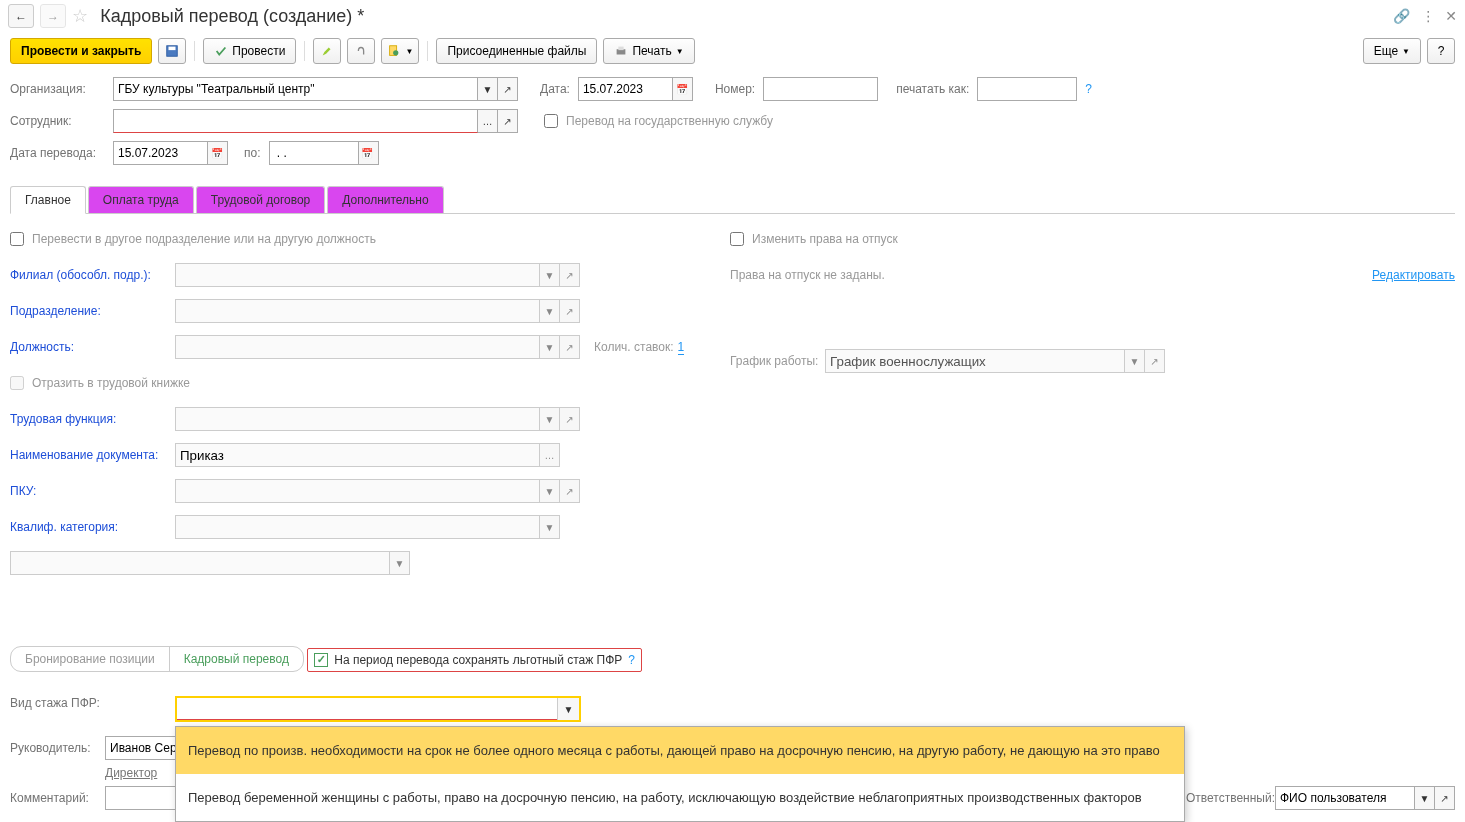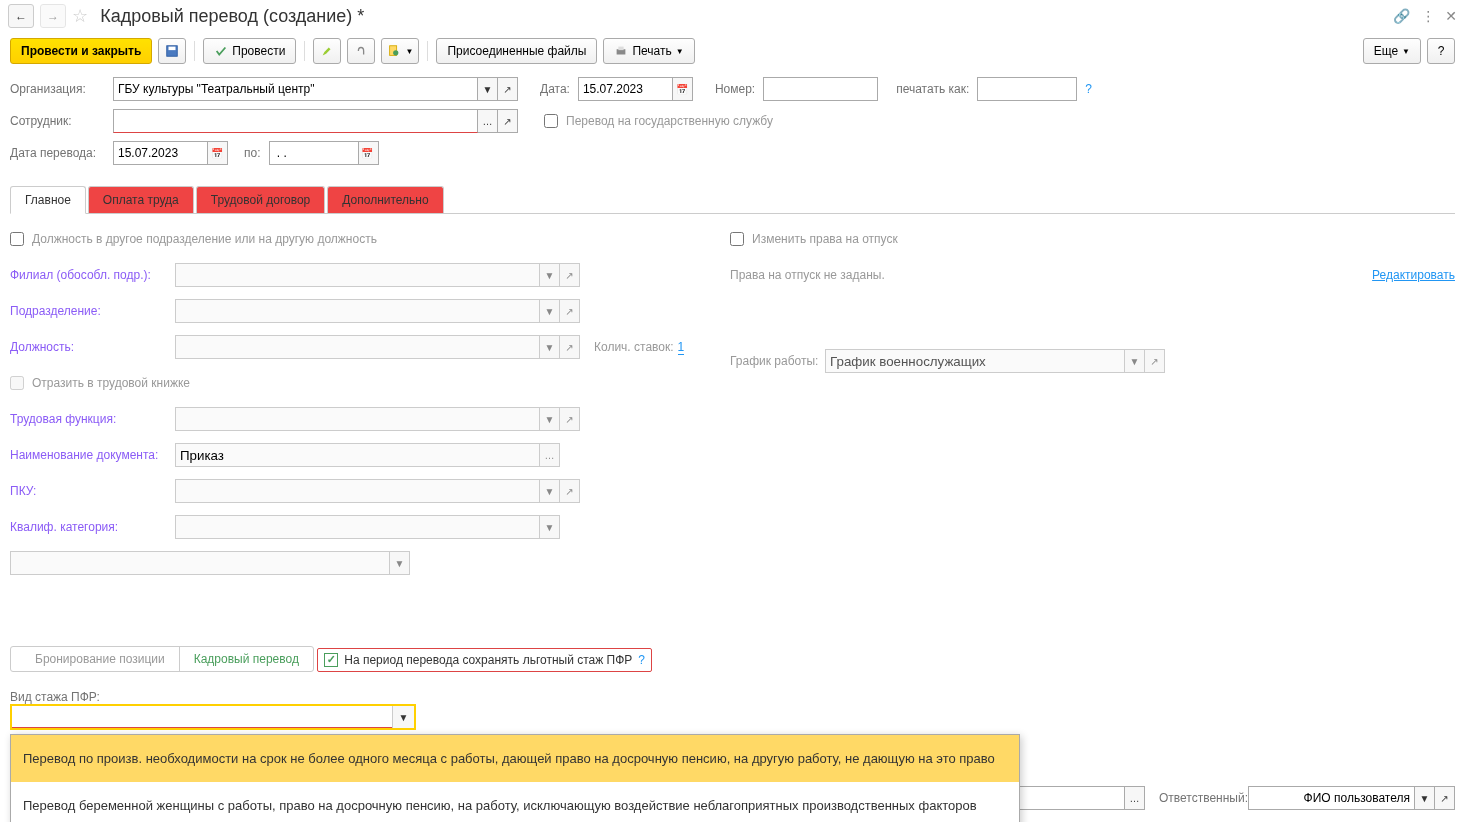--- a/index.html
+++ b/index.html
@@ -23,42 +23,42 @@
     .form-row { display: flex; align-items: center; gap: 8px; margin-bottom: 6px; min-height: 26px; }
     .label { color: #737373; white-space: nowrap; }
     .label-disabled { color: #999; }
     .input-group { display: inline-flex; height: 24px; }
     .input { border: 1px solid #aaa; height: 24px; padding: 0 4px; font-size: 12px; background: #fff; }
     .input-btn { width: 20px; height: 24px; border: 1px solid #aaa; border-left: none; background: #f7f7f7; display: flex; align-items: center; justify-content: center; cursor: pointer; font-size: 10px; }
     .input-red { border-bottom: 1px solid #d44; }
     .checkbox { width: 14px; height: 14px; }
     
     .tabs { border-bottom: 1px solid #ccc; margin: 8px 10px 0; display: flex; }
-    .tab { padding: 6px 14px; border: 1px solid #ccc; border-bottom: none; background: #ef4444; cursor: pointer; border-radius: 3px 3px 0 0; margin-right: 2px; }
+    .tab { padding: 6px 14px; border: 1px solid #ccc; border-bottom: none; background: #d946ef; cursor: pointer; border-radius: 3px 3px 0 0; margin-right: 2px; }
     .tab.active { background: #fff; border-bottom: 1px solid #fff; margin-bottom: -1px; }
     
     .tab-content { padding: 12px 10px; display: flex; gap: 40px; }
     .col-left { flex: 1; max-width: 680px; }
     .col-right { flex: 1; }
     .field-row { display: flex; align-items: center; margin-bottom: 10px; min-height: 26px; }
-    .field-label { width: 165px; color: #8b5cf6; }
+    .field-label { width: 165px; color: #1d4ed8; }
     .field-input-group { display: inline-flex; }
     .field-input { width: 365px; height: 24px; border: 1px solid #ccc; background: #fafafa; padding: 0 4px; }
     .small-btn { width: 20px; height: 24px; border: 1px solid #ccc; border-left: none; background: #f7f7f7; display: flex; align-items: center; justify-content: center; cursor: pointer; font-size: 10px; color: #888; }
     
-    .sub-tabs { display: inline-flex; border: 1px solid #ccc; border-radius: 3px; margin-top: 60px; margin-bottom: 10px; padding-left: 10px; }
+    .sub-tabs { display: inline-flex; border: 1px solid #ccc; border-radius: 11px; margin-top: 60px; margin-bottom: 10px; }
     .sub-tab { padding: 5px 14px; cursor: pointer; color: #999; }
     .sub-tab:first-child { border-right: 1px solid #ccc; }
     .sub-tab.active { color: #4a9e5c; }
     
     .highlight-box { border: 1px solid #d44; padding: 4px 6px; display: inline-flex; align-items: center; gap: 6px; border-radius: 2px; }
     .checked-box { width: 14px; height: 14px; border: 1px solid #4a9e5c; display: flex; align-items: center; justify-content: center; color: #4a9e5c; font-size: 11px; font-weight: bold; }
     .help-icon { color: #2196f3; cursor: pointer; }
     
-    .pfr-row { margin-top: 8px; display: flex; align-items: flex-start; flex-direction: column; }
+    .pfr-row { margin-top: 14px; display: flex; align-items: flex-start; }
     .pfr-input-wrap { position: relative; }
     .pfr-input-box { border: 2px solid #ffd000; display: inline-flex; }
     .pfr-input { width: 380px; height: 22px; border: none; border-bottom: 1px solid #d44; padding: 0 4px; outline: none; }
     .pfr-dd-btn { width: 22px; height: 22px; background: #f7f7f7; display: flex; align-items: center; justify-content: center; cursor: pointer; font-size: 10px; border-left: 1px solid #ccc; }
     .pfr-arrow { position: absolute; left: 390px; top: 26px; color: #d44; font-size: 14px; }
     .dropdown { position: absolute; top: 30px; left: 0; width: 1010px; border: 1px solid #aaa; background: #fff; box-shadow: 2px 2px 8px rgba(0,0,0,0.2); z-index: 10; }
     .dropdown-item { padding: 16px 12px; cursor: pointer; font-size: 13px; }
     .dropdown-item.highlighted { background: #ffd966; }
     
     .bottom-area { position: absolute; bottom: 0; left: 0; right: 0; padding: 6px 10px; }
@@ -185,21 +185,21 @@
     <div class="tab active">Главное</div>
     <div class="tab">Оплата труда</div>
     <div class="tab">Трудовой договор</div>
     <div class="tab">Дополнительно</div>
   </div>
 
   <div class="tab-content">
     <div class="col-left">
       <div class="field-row">
         <input type="checkbox" class="checkbox" style="margin-right: 8px;">
-        <span class="label-disabled">Должность в другое подразделение или на другую должность</span>
+        <span class="label-disabled">Перевести в другое подразделение или на другую должность</span>
       </div>
       <div class="field-row">
         <span class="field-label">Филиал (обособл. подр.):</span>
         <div class="field-input-group">
             <input class="field-input" disabled="" style="">
             <div class="small-btn">▼</div>
             <div class="small-btn">↗</div>
           </div>
       </div>
       <div class="field-row">
@@ -324,19 +324,19 @@
       <span class="pos-link">Директор</span>
     </div>
     <div class="bottom-row">
       <span class="label" style="width:95px">Комментарий:</span>
       <div class="input-group" style="flex:1">
         <input class="input" style="flex: 1 1 0%; width: 1000px;">
         <div class="input-btn">…</div>
       </div>
       <span class="label" style="margin-left:14px">Ответственный:</span>
       <div class="input-group">
-        <input class="input" style="width: 167px; text-align: right;" value="ФИО пользователя">
+        <input class="input" style="width: 140px;" value="ФИО пользователя">
         <div class="input-btn">▼</div>
         <div class="input-btn">↗</div>
       </div>
     </div>
   </div>
 </div>
 
 </body></html>

